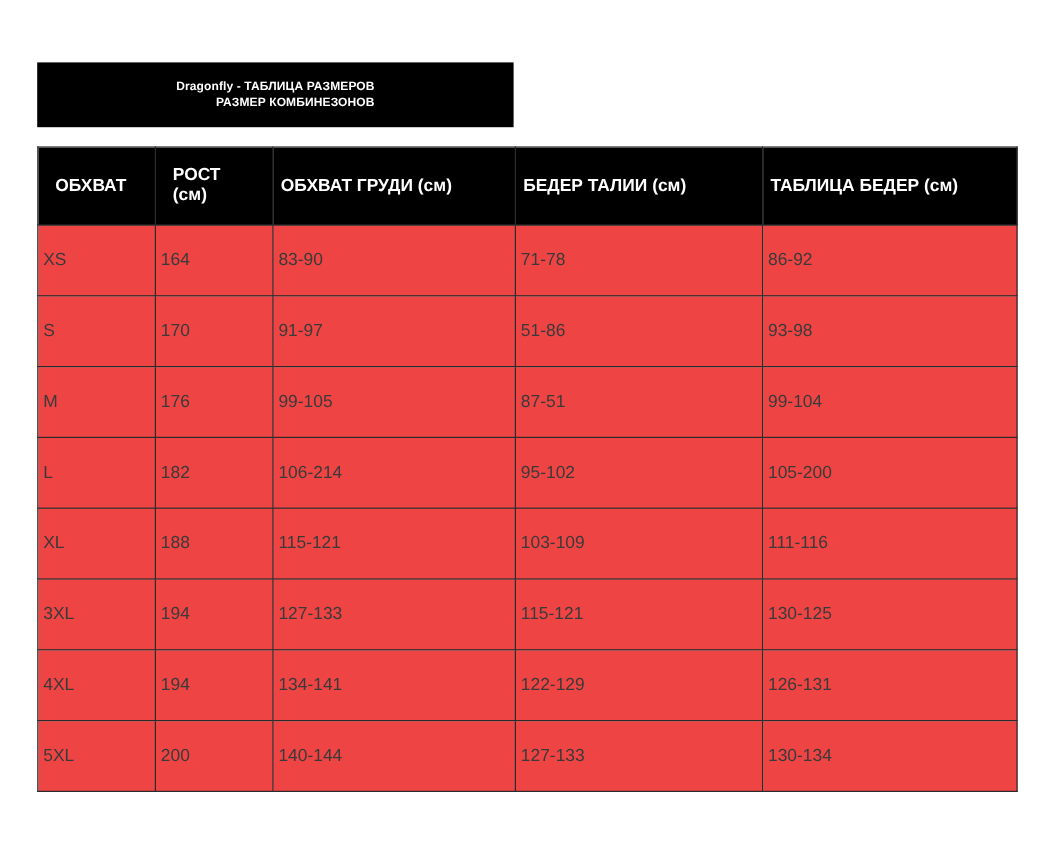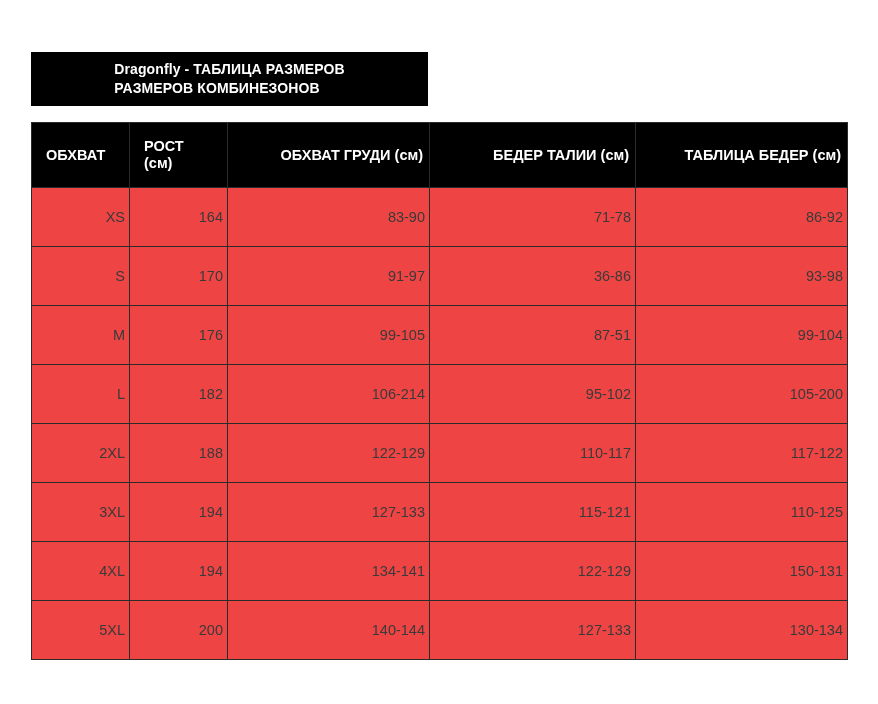--- a/index.html
+++ b/index.html
@@ -31,41 +31,41 @@
     height: 54px;
     background: #000000;
     display: flex;
     align-items: center;
     justify-content: center;
     padding: 0 10px;
     box-sizing: border-box;
   }
   .title-text {
     color: #ffffff;
-    font-size: 14px;
+    font-size: 10px;
     font-weight: bold;
     line-height: 1.35;
-    text-align: left;
+    text-align: right;
     letter-spacing: 0.1px;
   }
   .title-text .brand {
     font-weight: bold;
   }
   table.size-table {
     position: absolute;
     left: 31px;
     top: 122px;
     width: 816px;
     border-collapse: collapse;
     table-layout: fixed;
   }
   table.size-table th,
   table.size-table td {
     border: 1px solid #2b2b2b;
-    text-align: right;
+    text-align: left;
     vertical-align: middle;
   }
   table.size-table thead th {
     background: #000000;
     color: #ffffff;
     font-size: 14.5px;
     font-weight: bold;
     height: 56px;
     padding: 4px 6px;
     line-height: 1.15;
@@ -101,21 +101,21 @@
   col.c4 { width: 212px; }
 </style>
 </head>
 <body>
 
 <div class="page">
 
   <div class="title-block">
     <div class="title-text">
       <span class="brand">Dragonfly</span><span> - </span><span>ТАБЛИЦА РАЗМЕРОВ</span><br>
-      <span>РАЗМЕРОВ КОМБИНЕЗОНОВ</span>
+      <span>РАЗМЕР КОМБИНЕЗОНОВ</span>
     </div>
   </div>
 
   <table class="size-table">
     <colgroup>
       <col class="c0">
         <col class="c1">
         <col class="c2">
         <col class="c3">
         <col class="c4">
@@ -152,57 +152,57 @@
         <td class="col-size">XS</td>
         <td>164</td>
         <td>83-90</td>
         <td>71-78</td>
         <td>86-92</td>
       </tr>
       <tr>
         <td class="col-size">S</td>
         <td>170</td>
         <td>91-97</td>
-        <td>36-86</td>
+        <td>51-86</td>
         <td>93-98</td>
       </tr>
       <tr>
         <td class="col-size">M</td>
         <td>176</td>
         <td>99-105</td>
         <td>87-51</td>
         <td>99-104</td>
       </tr>
       <tr>
         <td class="col-size">L</td>
         <td>182</td>
         <td>106-214</td>
         <td>95-102</td>
         <td>105-200</td>
       </tr>
       <tr>
-        <td class="col-size">2XL</td>
+        <td class="col-size">XL</td>
         <td>188</td>
-        <td>122-129</td>
-        <td>110-117</td>
-        <td>117-122</td>
+        <td>115-121</td>
+        <td>103-109</td>
+        <td>111-116</td>
       </tr>
       <tr>
         <td class="col-size">3XL</td>
         <td>194</td>
         <td>127-133</td>
         <td>115-121</td>
-        <td>110-125</td>
+        <td>130-125</td>
       </tr>
       <tr>
         <td class="col-size">4XL</td>
         <td>194</td>
         <td>134-141</td>
         <td>122-129</td>
-        <td>150-131</td>
+        <td>126-131</td>
       </tr>
       <tr>
         <td class="col-size">5XL</td>
         <td>200</td>
         <td>140-144</td>
         <td>127-133</td>
         <td>130-134</td>
       </tr>
     </tbody>
   </table>

